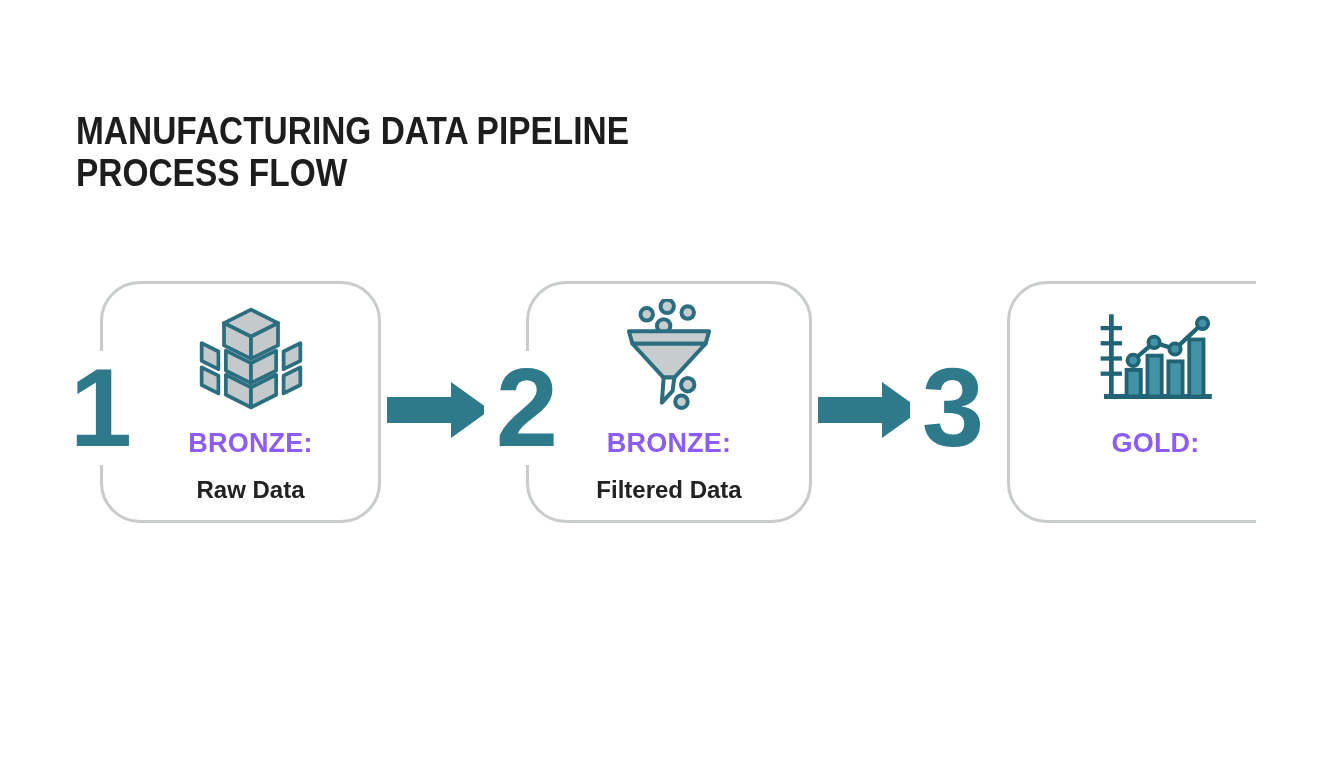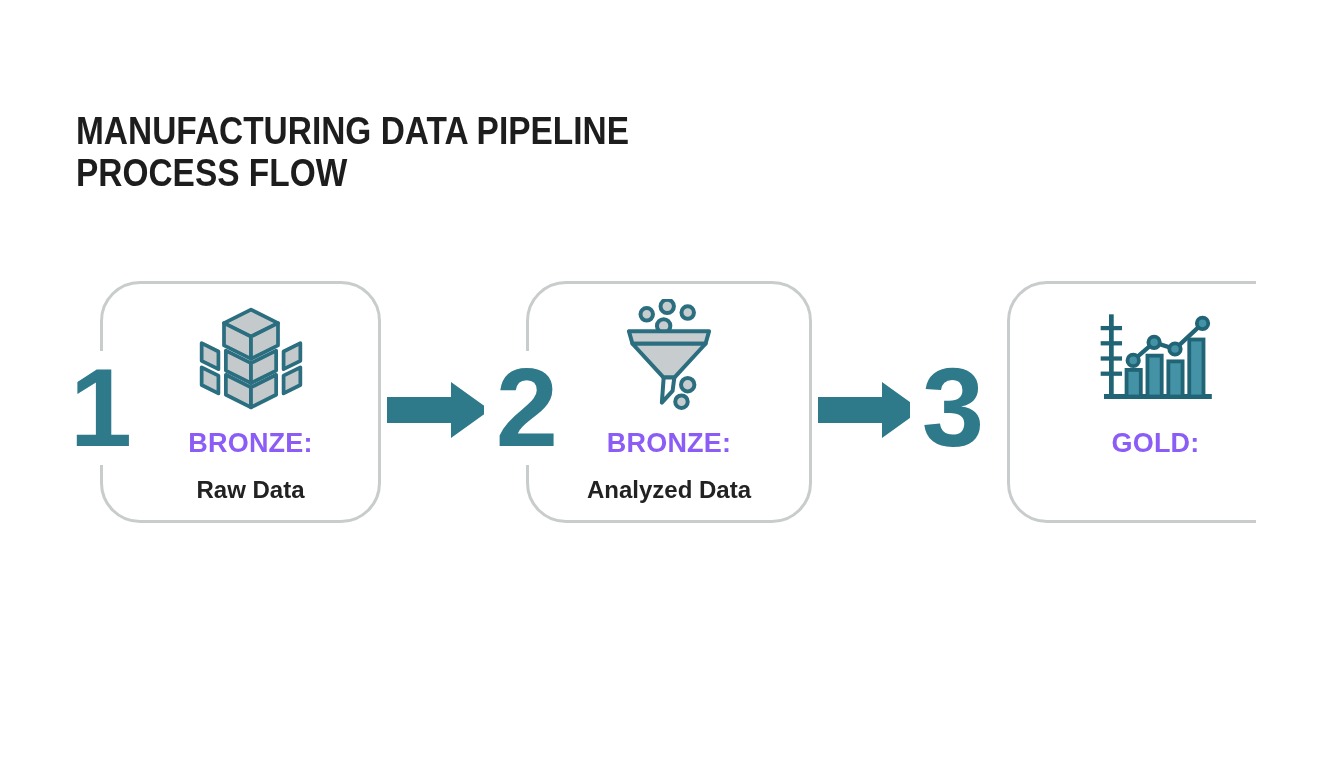--- a/index.html
+++ b/index.html
@@ -93,21 +93,21 @@
           <circle cx="49" cy="30" r="7.5" fill="#c7cdcf"></circle>
           <path d="M10 36 L100 36 L96 50 L14 50 Z" fill="#c7cdcf"></path>
           <path d="M14 50 L96 50 L61 88 L49 88 Z" fill="#c7cdcf"></path>
           <path d="M49 88 L61 88 L59 103 L47 116 Z" fill="#ffffff"></path>
           <circle cx="76" cy="96" r="7.5" fill="#c7cdcf"></circle>
           <circle cx="69" cy="115" r="7" fill="#c7cdcf"></circle>
         </g>
       </svg>
     </div>
     <div class="card-label">BRONZE:</div>
-    <div class="card-desc">Analyzed Data</div>
+    <div class="card-desc">Filtered Data</div>
   </div>
 
   <div class="card" id="card-3">
     <div class="icon-wrap">
       <svg width="116" height="95" viewBox="0 0 122 100" fill="none">
         <g stroke="#206476" stroke-linecap="square">
           <line x1="14" y1="6" x2="14" y2="90" stroke-width="5"></line>
           <line x1="5" y1="18" x2="23" y2="18" stroke-width="4.5"></line>
           <line x1="5" y1="34" x2="23" y2="34" stroke-width="4.5"></line>
           <line x1="5" y1="50" x2="23" y2="50" stroke-width="4.5"></line>

